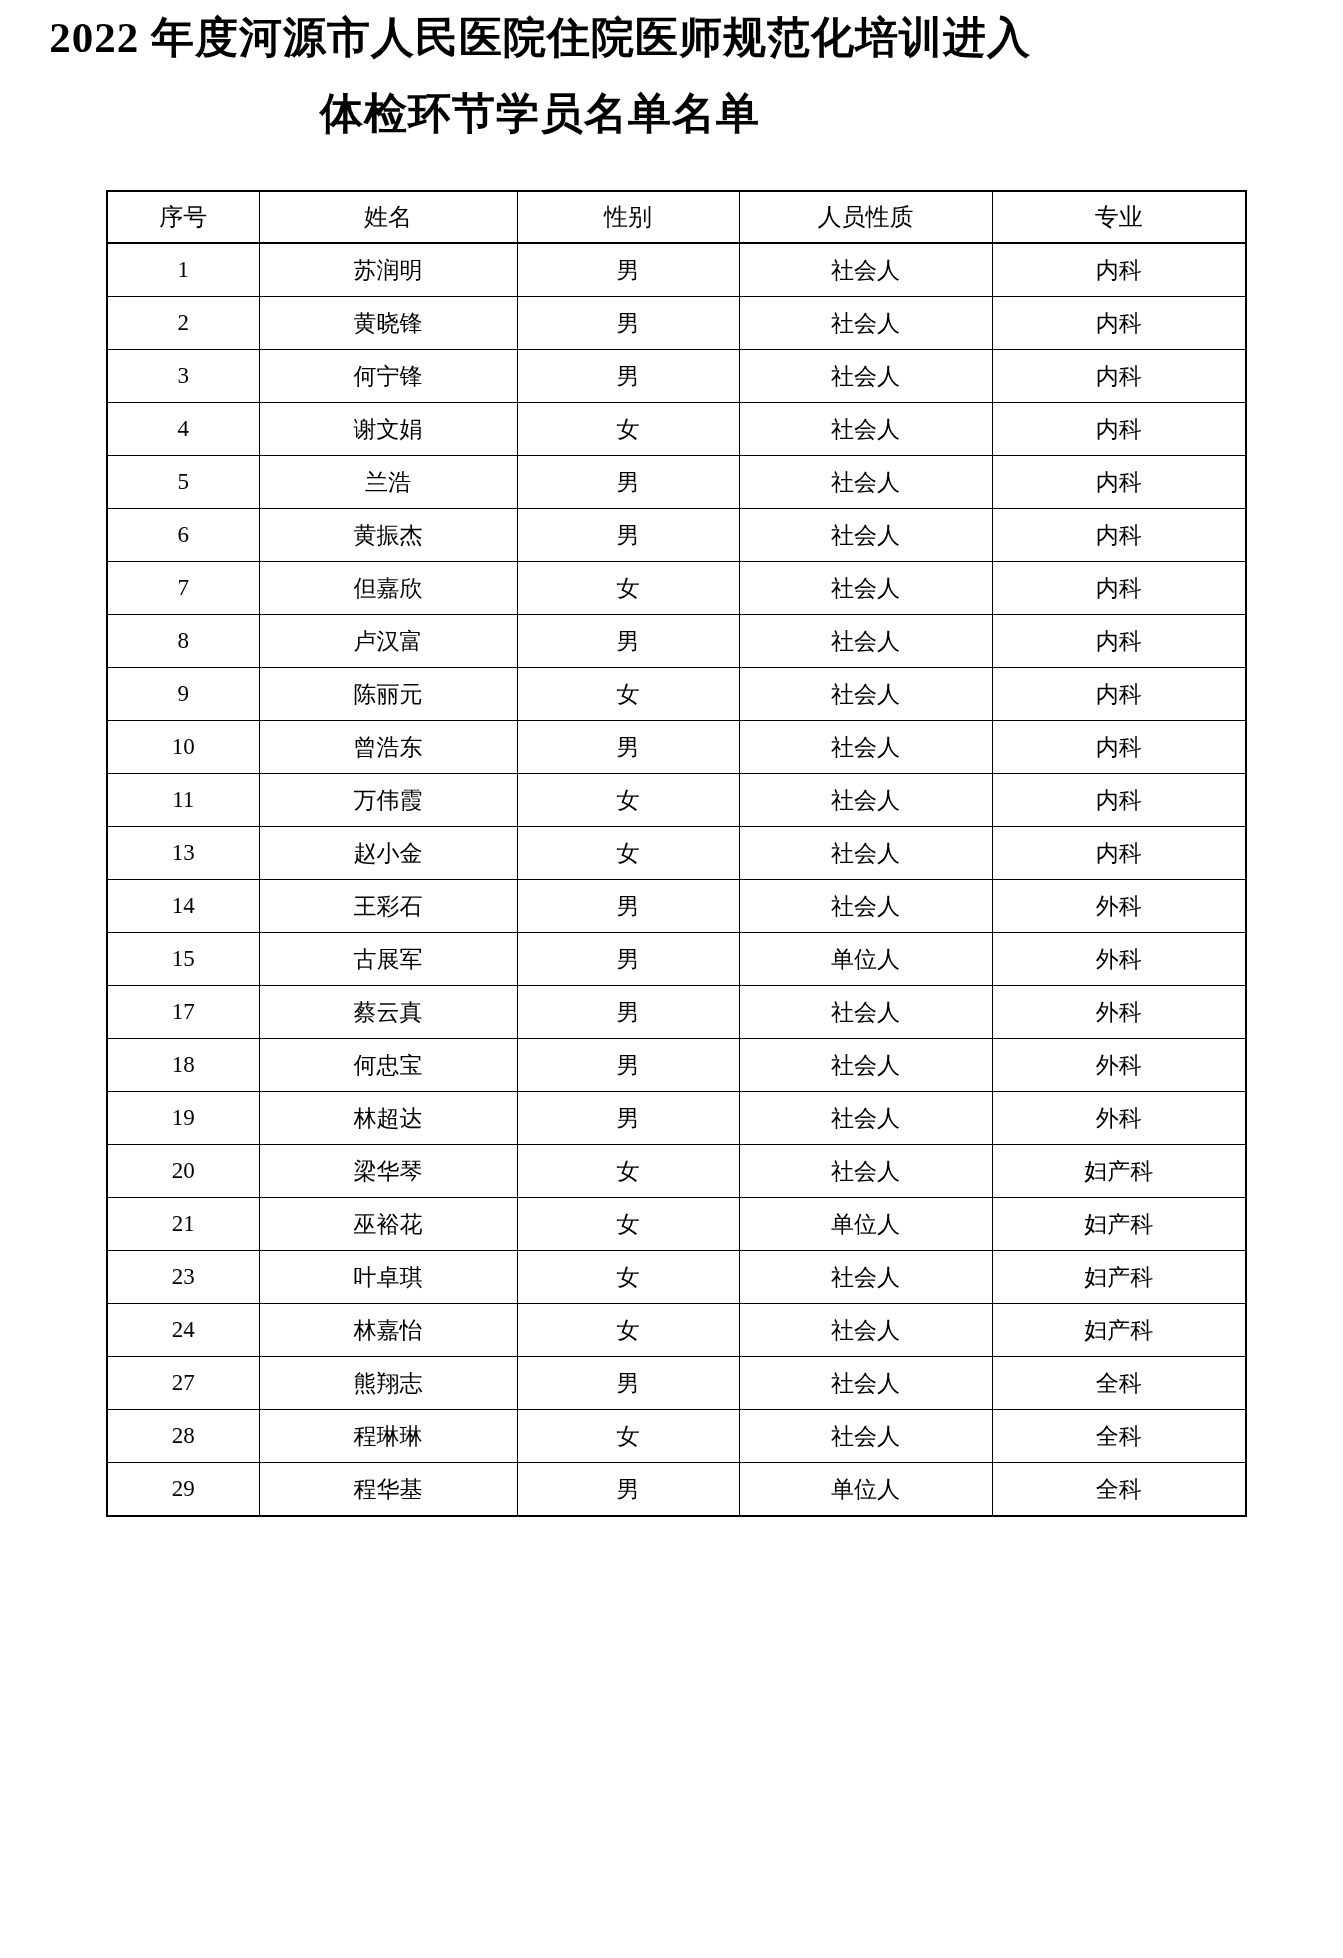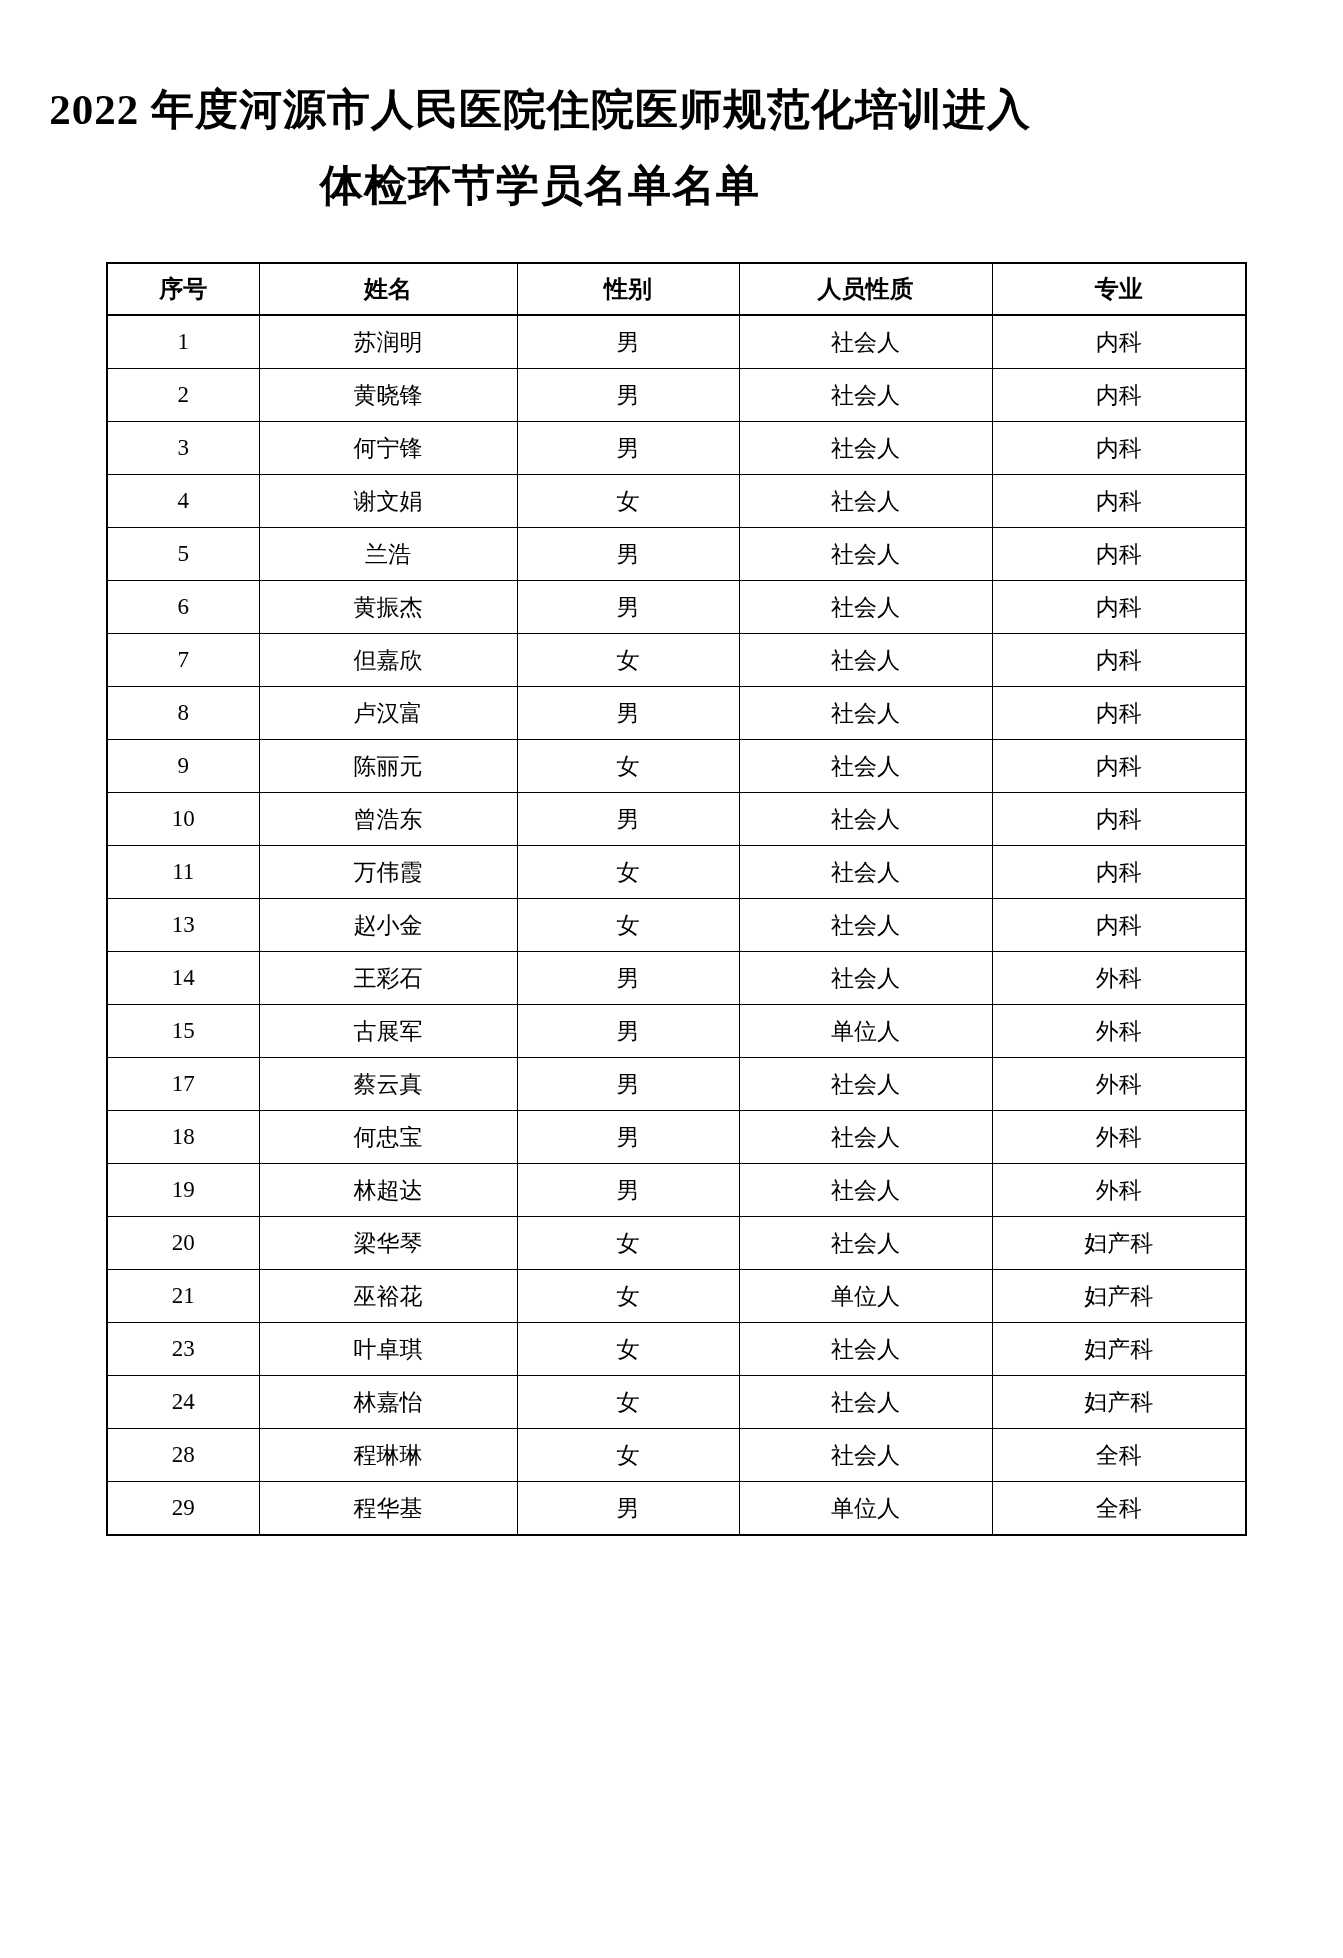--- a/index.html
+++ b/index.html
@@ -16,21 +16,20 @@
   }
   .page {
     position: absolute;
     top: 0; left: 0;
     width: 1343px;
     height: 1958px;
     background: #ffffff;
   }
   .title {
     margin: 0;
-    padding-top: 72px;
     width: 1080px;
     text-align: center;
     font-size: 43px;
     font-weight: bold;
     line-height: 76px;
     letter-spacing: 1px;
   }
   .title-line {
     display: block;
     white-space: nowrap;
@@ -48,21 +47,21 @@
     border: 1px solid #000000;
     text-align: center;
     vertical-align: middle;
     padding: 0;
     overflow: hidden;
     white-space: nowrap;
   }
   table.roster thead th {
     height: 50px;
     font-size: 24px;
-    font-weight: bold;
+    font-weight: normal;
     border-bottom: 2px solid #000000;
   }
   table.roster tbody td {
     height: 52px;
     font-size: 23px;
     font-weight: normal;
   }
   col.c-no       { width: 152px; }
   col.c-name     { width: 258px; }
   col.c-gender   { width: 222px; }
@@ -238,20 +237,27 @@
           <td>妇产科</td>
         </tr>
         <tr>
           <td>24</td>
           <td>林嘉怡</td>
           <td>女</td>
           <td>社会人</td>
           <td>妇产科</td>
         </tr>
         <tr>
+          <td>27</td>
+          <td>熊翔志</td>
+          <td>男</td>
+          <td>社会人</td>
+          <td>全科</td>
+        </tr>
+        <tr>
           <td>28</td>
           <td>程琳琳</td>
           <td>女</td>
           <td>社会人</td>
           <td>全科</td>
         </tr>
         <tr>
           <td>29</td>
           <td>程华基</td>
           <td>男</td>

